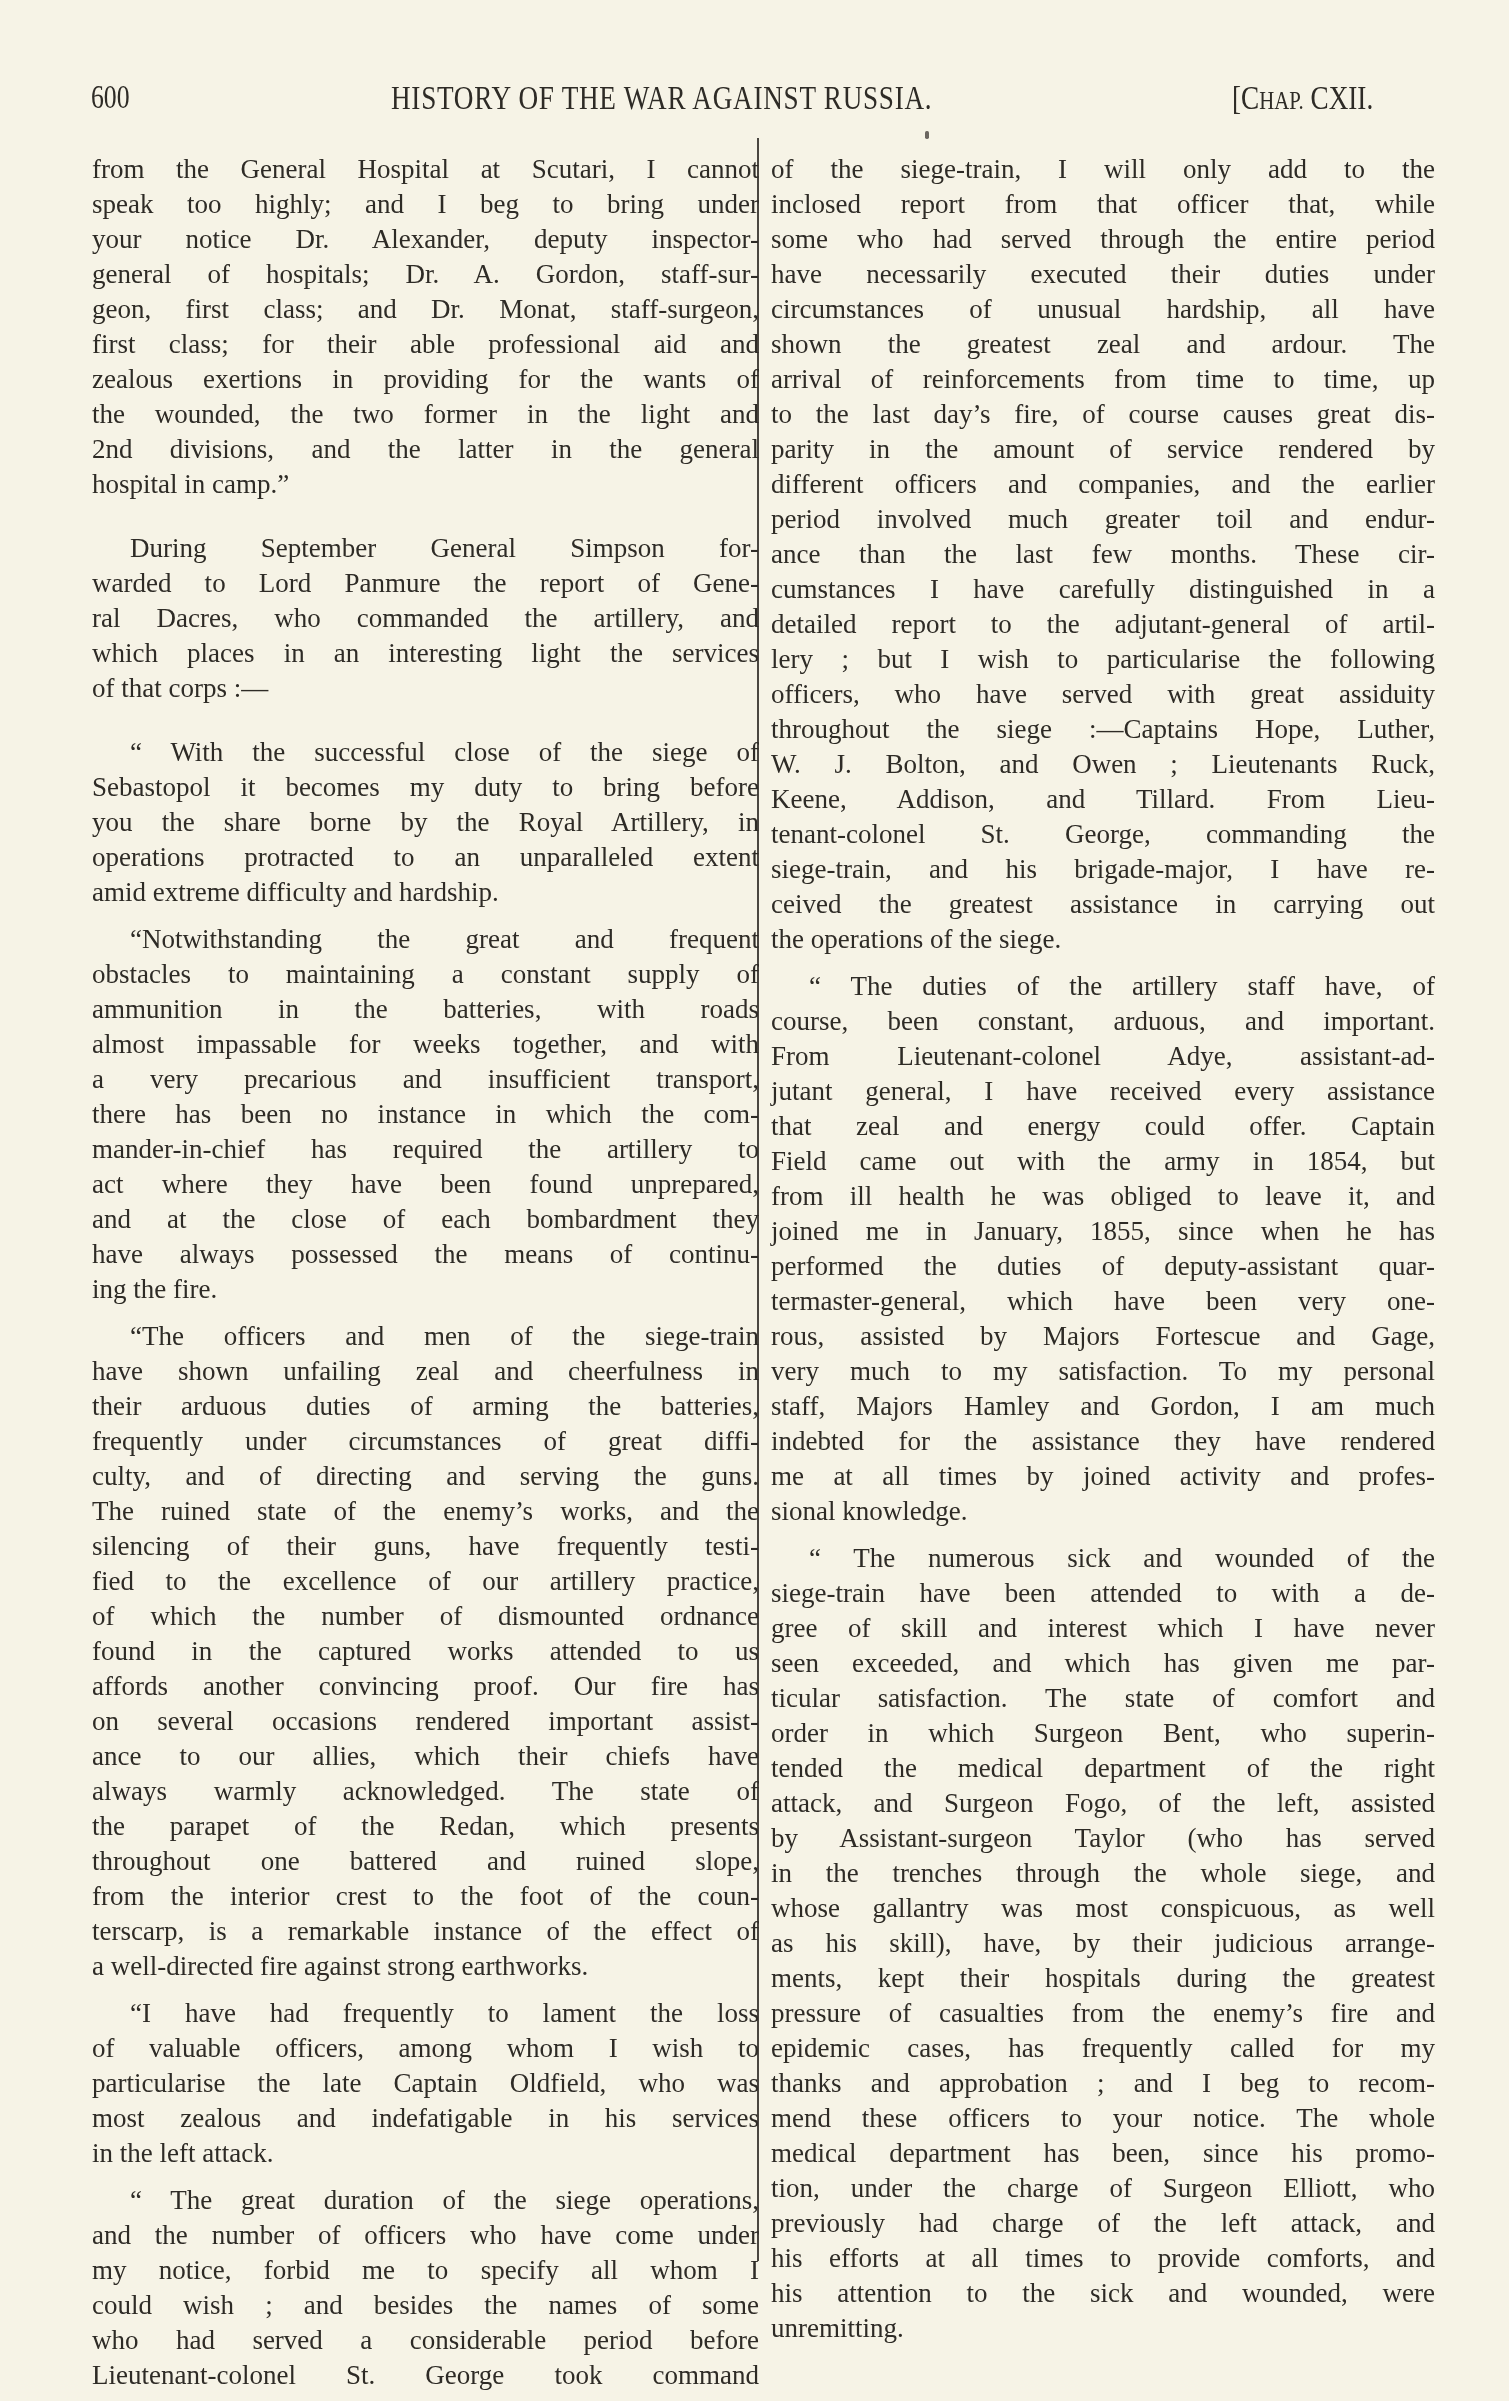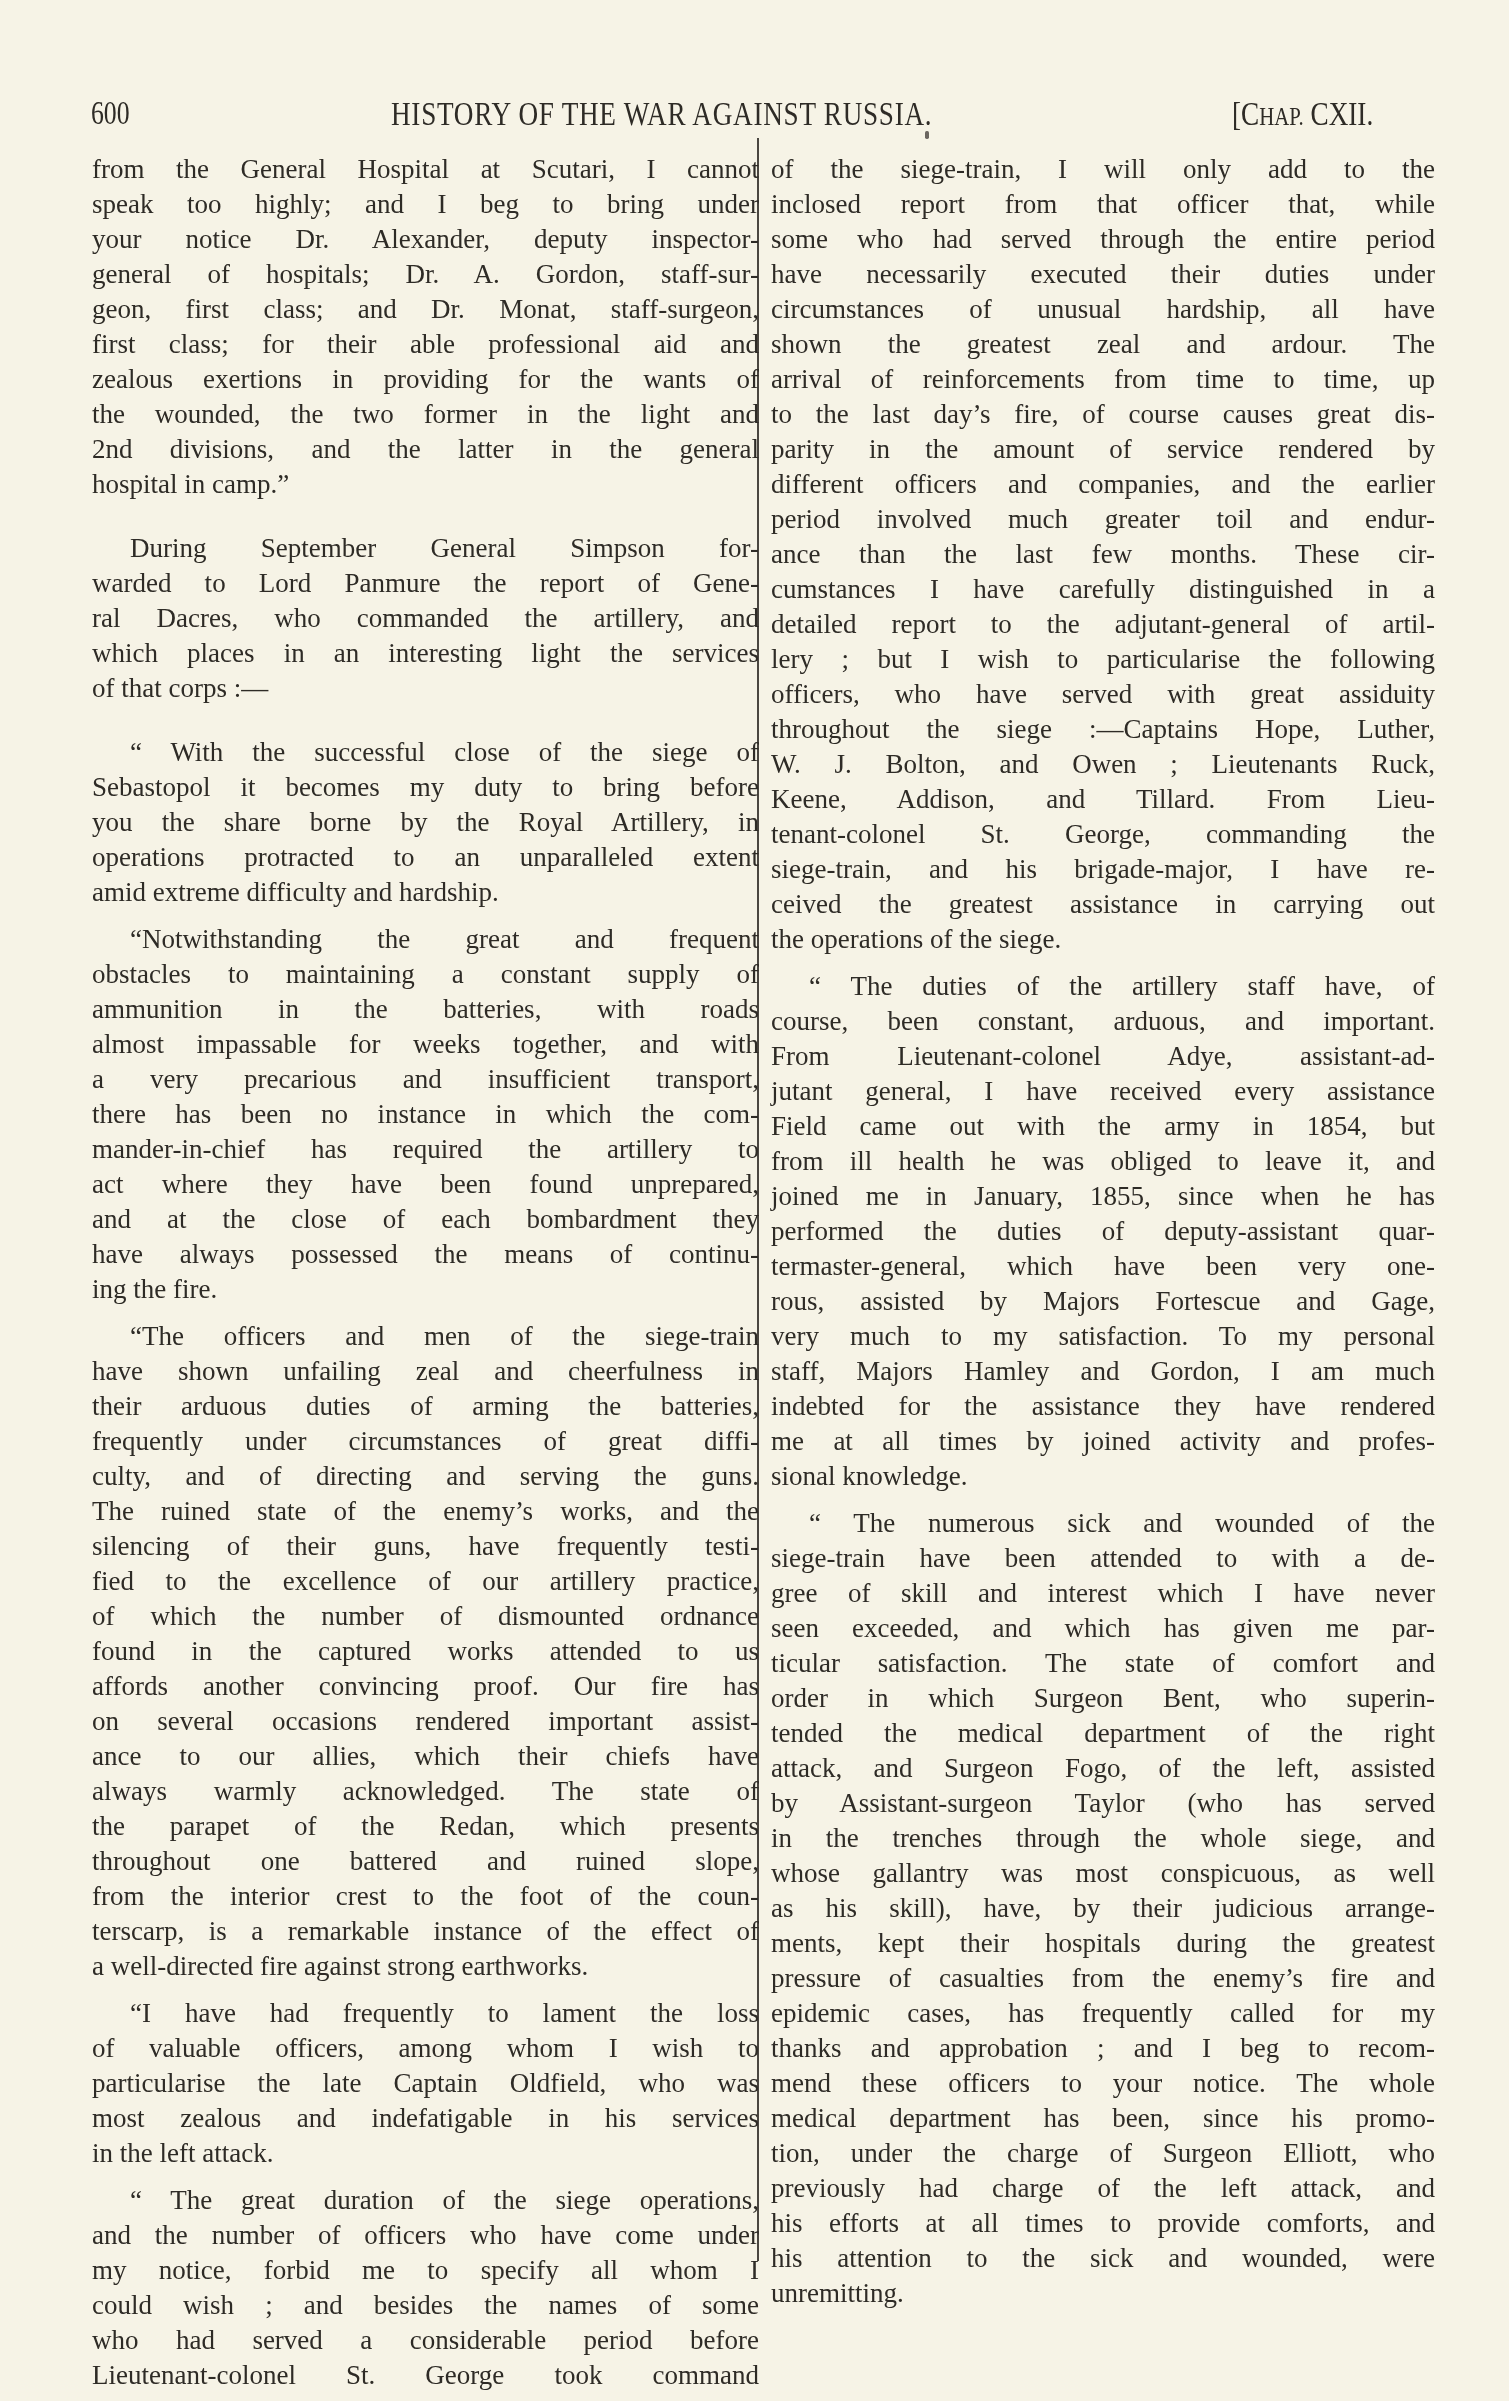--- a/index.html
+++ b/index.html
@@ -5,21 +5,21 @@
   html, body { margin: 0; padding: 0; }
   body {
     width: 1509px; height: 2401px;
     background: #f6f3e6;
     font-family: "Liberation Serif", "DejaVu Serif", serif;
     color: #2e2b26;
     position: relative;
     overflow: hidden;
   }
   .header {
-    position: absolute; top: 95px; left: 0; width: 1509px; height: 43px;
+    position: absolute; top: 79px; left: 0; width: 1509px; height: 43px;
   }
   .page-number {
     position: absolute; left: 91px; top: 0;
     font-size: 33px; letter-spacing: 0px;
     transform: scaleX(0.78); transform-origin: left top;
   }
   .running-title {
     position: absolute; left: 391px; top: 0;
     font-size: 34px; letter-spacing: 0.9px;
     transform: scaleX(0.80); transform-origin: left top;
@@ -168,20 +168,21 @@
       <span class="line">tenant-colonel St. George, commanding the</span>
       <span class="line">siege-train, and his brigade-major, I have re-</span>
       <span class="line">ceived the greatest assistance in carrying out</span>
       <span class="line last">the operations of the siege.</span>
     </div>
     <div>
       <span class="line indent">“ The duties of the artillery staff have, of</span>
       <span class="line">course, been constant, arduous, and important.</span>
       <span class="line">From Lieutenant-colonel Adye, assistant-ad-</span>
       <span class="line">jutant general, I have received every assistance</span>
+      <span class="line">that zeal and energy could offer.  Captain</span>
       <span class="line">Field came out with the army in 1854, but</span>
       <span class="line">from ill health he was obliged to leave it, and</span>
       <span class="line">joined me in January, 1855, since when he has</span>
       <span class="line">performed the duties of deputy-assistant quar-</span>
       <span class="line">termaster-general, which have been very one-</span>
       <span class="line">rous, assisted by Majors Fortescue and Gage,</span>
       <span class="line">very much to my satisfaction.  To my personal</span>
       <span class="line">staff, Majors Hamley and Gordon, I am much</span>
       <span class="line">indebted for the assistance they have rendered</span>
       <span class="line">me at all times by joined activity and profes-</span>

